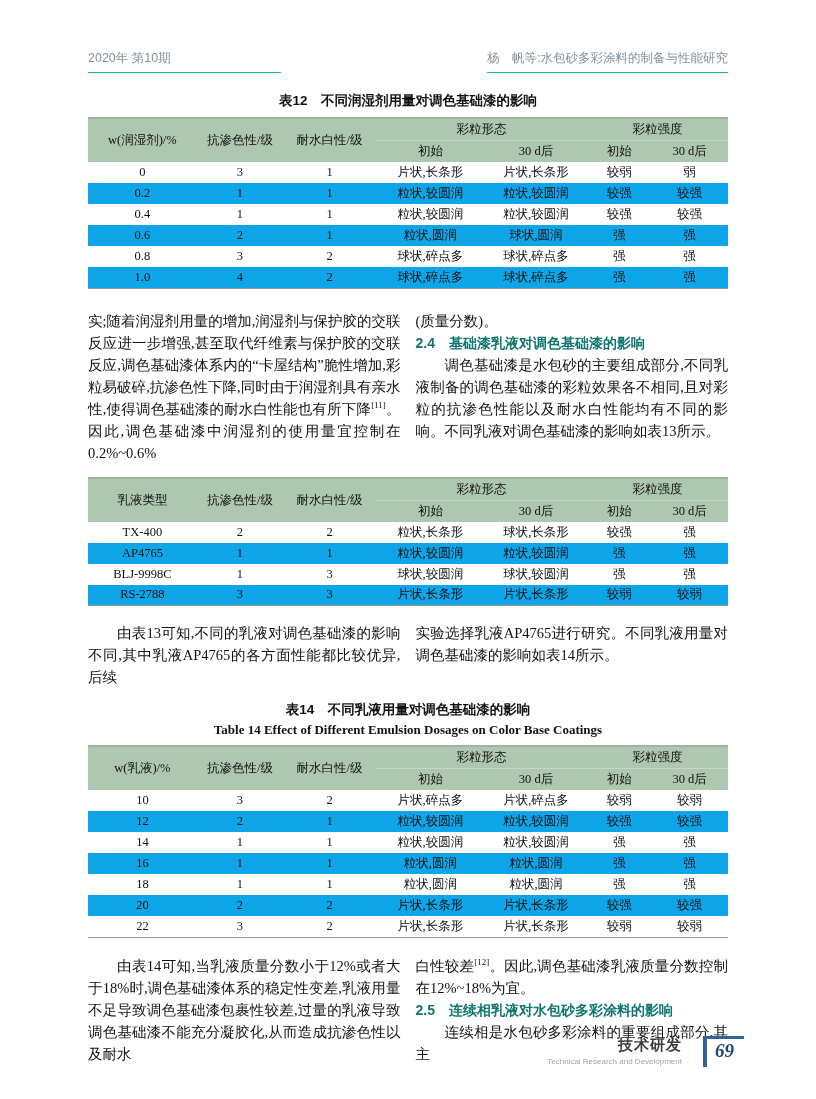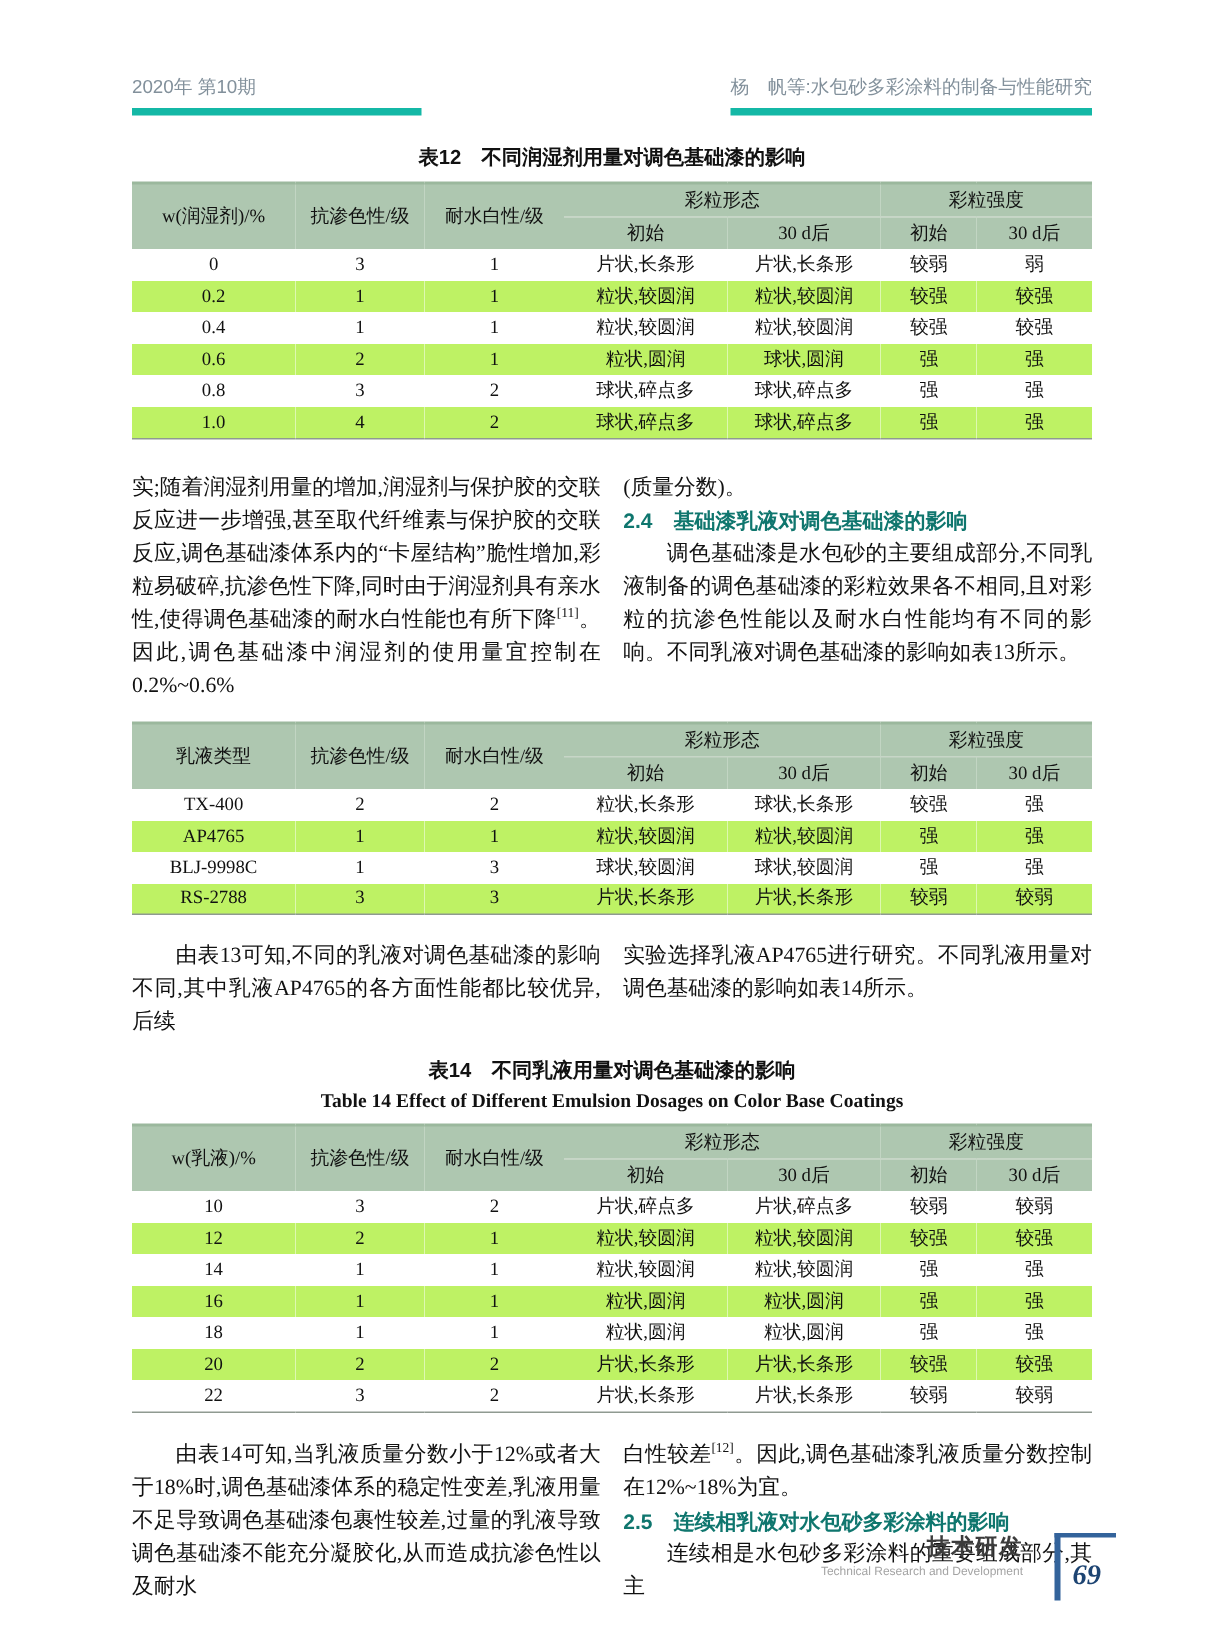--- a/index.html
+++ b/index.html
@@ -12,21 +12,21 @@
     background: #ffffff;
     padding: 50px 88px 0 88px;
     overflow: hidden;
   }
   
   .runhead {
     display: flex; justify-content: space-between;
     font-family: "Liberation Sans", "DejaVu Sans", sans-serif;
     font-size: 12.5px; color: #82909b;
   }
-  .runhead .seg { border-bottom: 5px solid #14b8a6; padding-bottom: 5px; }
+  .runhead .seg { border-bottom: 1px solid #14b8a6; padding-bottom: 5px; }
   .runhead .seg.left { padding-right: 110px; }
   
   .tcap { text-align: center; }
   .tcap .cn {
     font-family: "Liberation Sans", "DejaVu Sans", sans-serif;
     font-weight: bold; font-size: 13.5px; color: #111;
   }
   .tcap .en {
     font-family: "Liberation Serif", "DejaVu Serif", serif;
     font-weight: bold; font-size: 13px; color: #111; margin-top: 3px;
@@ -42,21 +42,21 @@
   table.data thead { background: #aec7b0; }
   table.data th {
     font-weight: normal; color: #111; text-align: center;
     padding: 2px 2px; height: 21px; vertical-align: middle;
   }
   table.data th.group { border-bottom: 1px solid #c7d6c7; }
   table.data td {
     text-align: center; padding: 1px 2px; height: 21px; color: #111;
     overflow: hidden; white-space: nowrap;
   }
-  table.data tr.alt { background: #bef264; }
+  table.data tr.alt { background: #0ea5e9; }
   
   .cols { display: flex; gap: 15px; }
   .col { flex: 1; }
   .bodytext {
     font-size: 14.5px; line-height: 22px; text-align: justify; color: #111;
   }
   .bodytext sup { font-size: 9px; line-height: 0; }
   p.ind { text-indent: 2em; }
   .sec {
     font-family: "Liberation Sans", "DejaVu Sans", sans-serif;
@@ -72,21 +72,21 @@
   .footer .cn {
     font-family: "Liberation Sans", "DejaVu Sans", sans-serif;
     font-weight: bold; font-size: 15px; color: #3c3c3c; letter-spacing: 1px;
   }
   .footer .en {
     font-family: "Liberation Sans", "DejaVu Sans", sans-serif;
     font-size: 8px; color: #a4a4a4; margin-top: 2px;
   }
   .footer .pagenum {
     border-top: 3px solid #33639b; border-left: 4px solid #33639b;
-    padding: 15px 10px 5px 8px;
+    padding: 1px 10px 5px 8px;
     font-family: "Liberation Serif", "DejaVu Serif", serif;
     font-style: italic; font-weight: bold; font-size: 19px; color: #1d4472;
   }
   
   .mt-caption1 { margin-top: 19px; }
   .mt-text1    { margin-top: 21px; }
   .mt-caption2 { margin-top: 13px; }
   .mt-text2    { margin-top: 16px; }
   .mt-caption3 { margin-top: 13px; }
   .mt-text3    { margin-top: 17px; }

